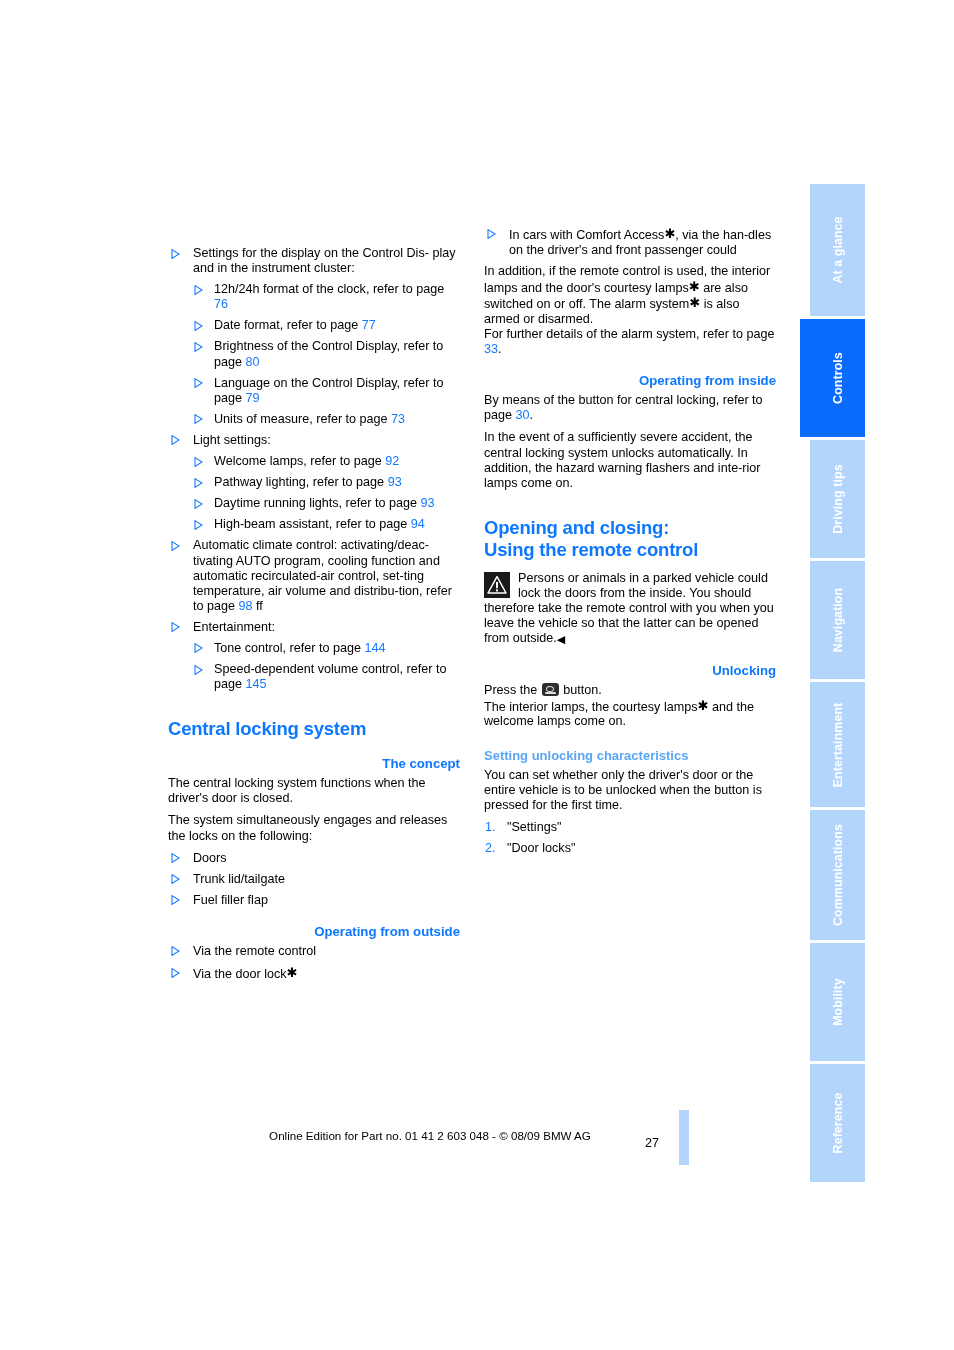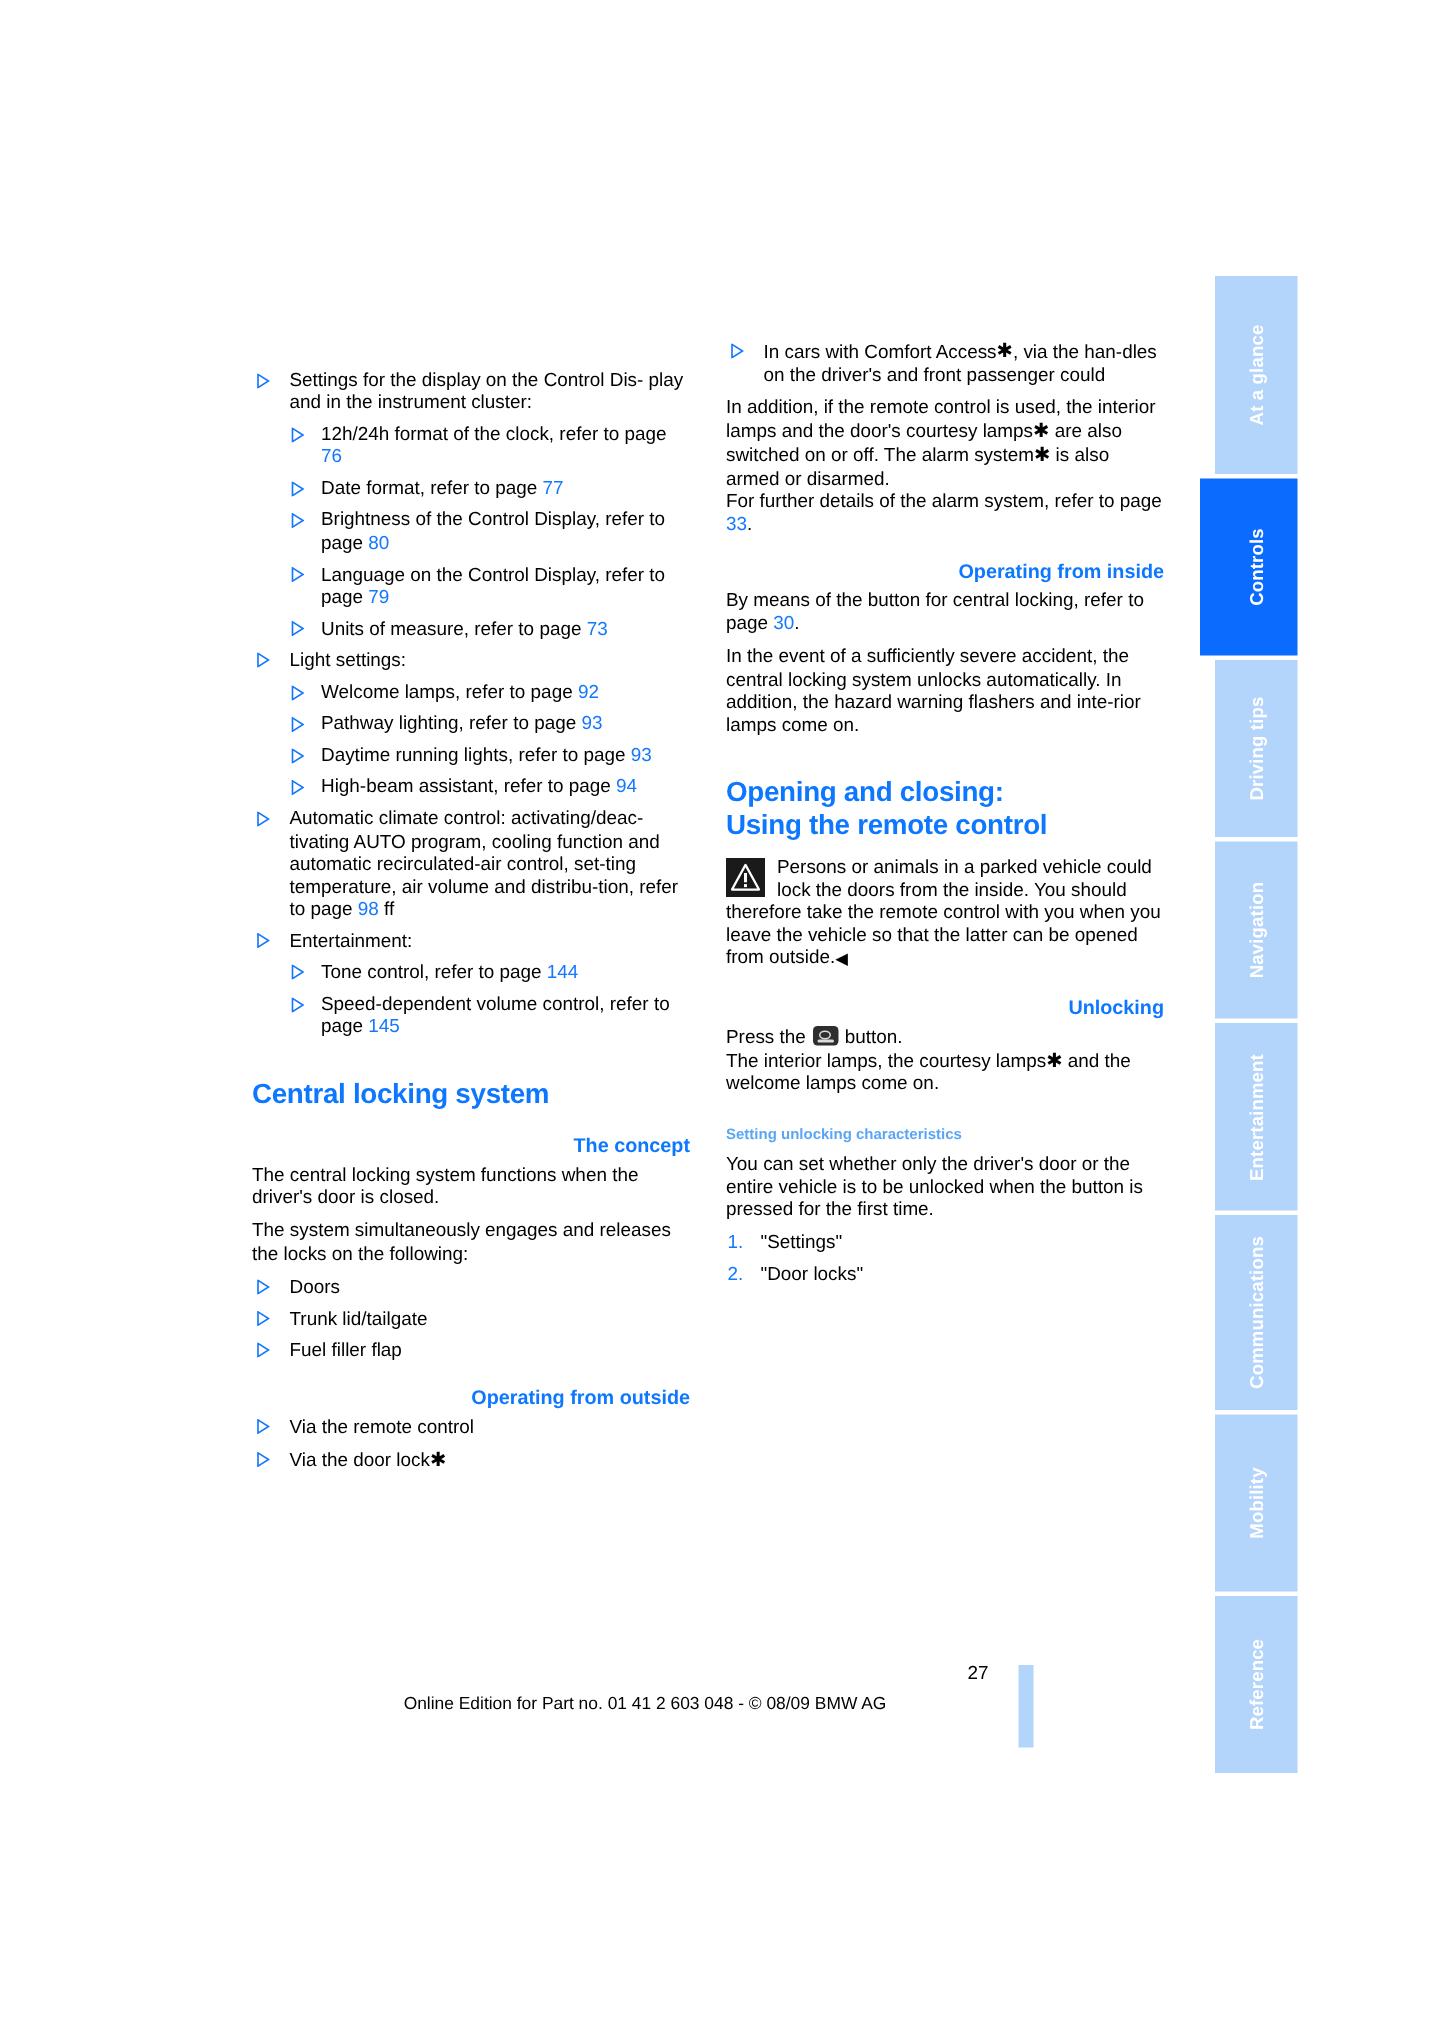--- a/index.html
+++ b/index.html
@@ -84,21 +84,21 @@
   h1.sec.twoline { margin-bottom: 10px; }
   h2.sub {
     font-size: 13.2px;
     line-height: 16px;
     font-weight: bold;
     color: #0d78ff;
     margin: 16px 0 4px 0;
     text-align: right;
   }
   h3.subsub {
-    font-size: 10px;
+    font-size: 13px;
     line-height: 16px;
     font-weight: bold;
     color: #5aa6f5;
     margin: 18px 0 4px 0;
   }
 
   .pg { color: #1478ff; }
 
   .star {
     font-size: 13px;
@@ -197,21 +197,21 @@
   }
   .footer .fline {
     font-size: 11.6px;
     color: #000;
     display: inline-block;
     margin-left: -8px;
   }
   .pagenum {
     position: absolute;
     left: 645px;
-    top: 1108px;
+    top: 1136px;
     font-size: 12.6px;
     color: #000;
   }
   .pagebar {
     position: absolute;
     left: 679px;
     top: 1110px;
     width: 10px;
     height: 55px;
     background: #b3d4fb;

